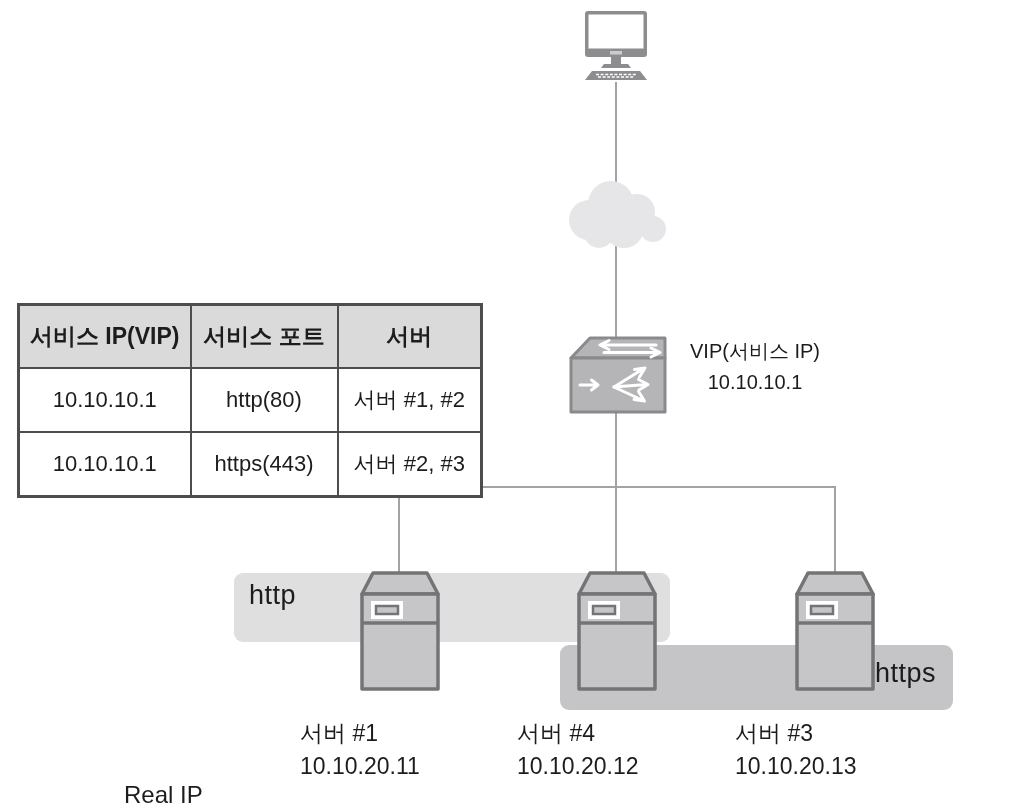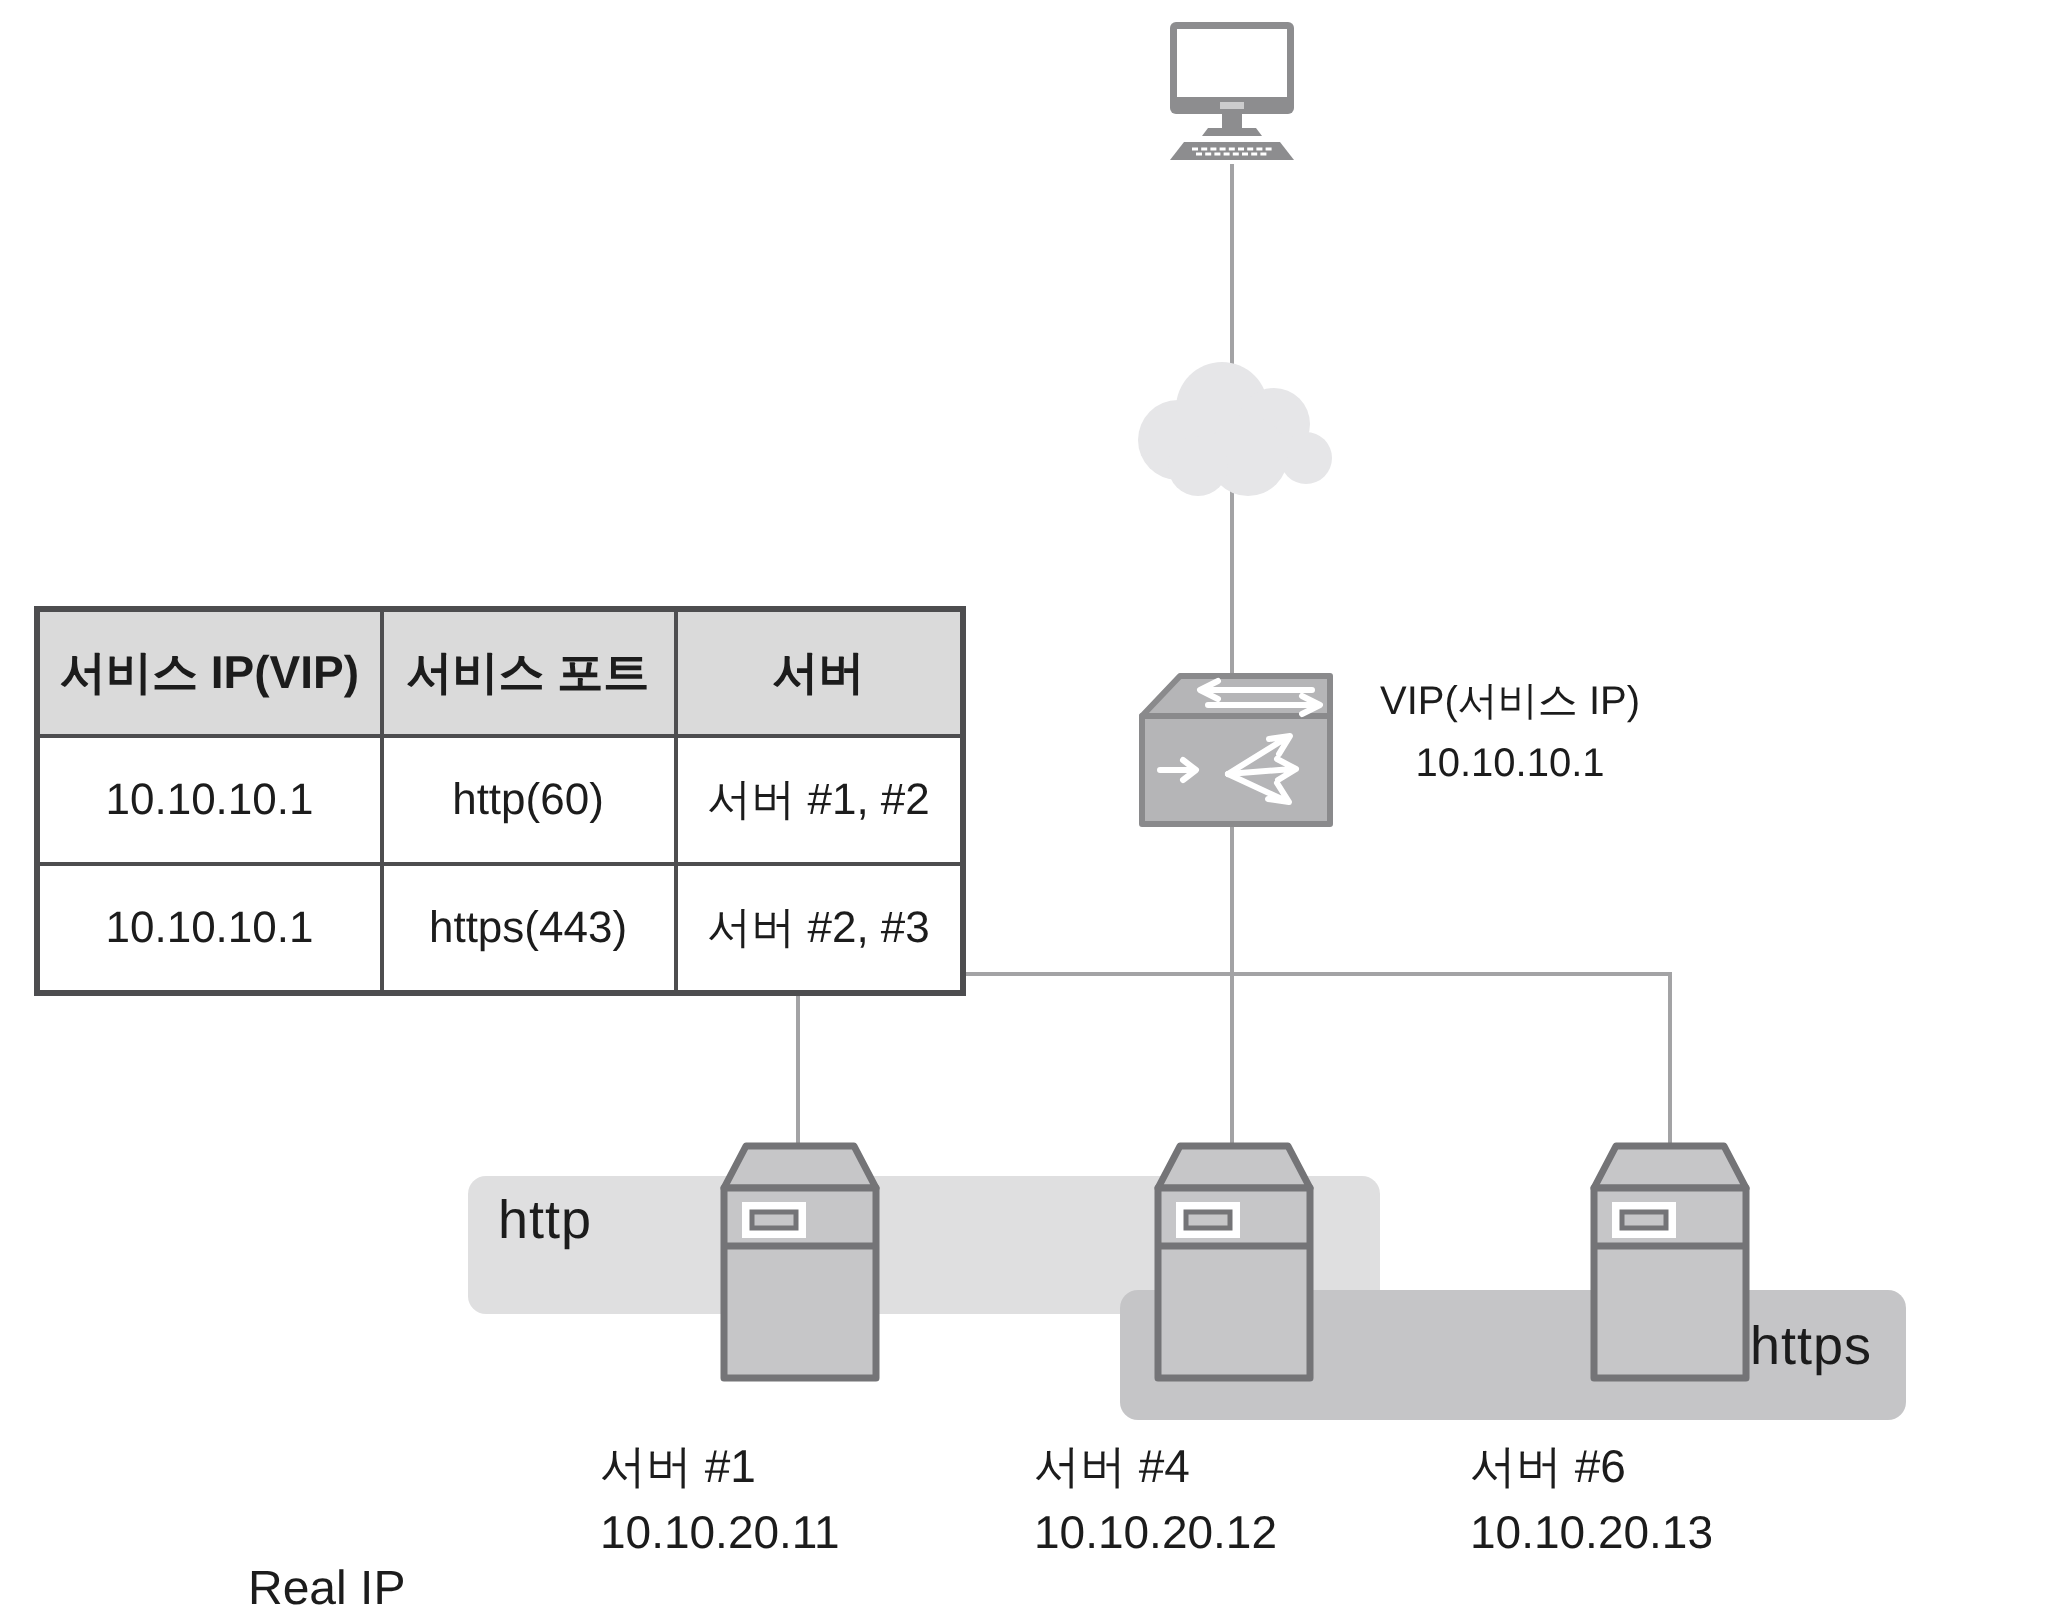--- a/index.html
+++ b/index.html
@@ -5,21 +5,21 @@
   html,body { margin:0; padding:0; background:#fff; }
   .canvas {
     position:relative; width:1031px; height:805px;
     background:var(--bg,#fff);
     font-family:"Liberation Sans","DejaVu Sans",sans-serif;
     color:var(--text,#1c1c1c);
     overflow:hidden;
   }
   .line { position:absolute; background:var(--line-gray,#a3a3a5); z-index:2; }
   .band { position:absolute; border-radius:9px; z-index:1; }
-  .band-http  { left:234px; top:588px; width:436px; height:69px; background:var(--http-band,#dfdfe0);padding-left:20px; }
+  .band-http  { left:234px; top:573px; width:436px; height:69px; background:var(--http-band,#dfdfe0); }
   .band-https { left:560px; top:645px; width:393px; height:65px; background:var(--https-band,#c5c5c7); }
   .band-label { position:absolute; font-size:27px; letter-spacing:0.5px; }
   .band-http  .band-label { left:15px; top:7px; }
   .band-https .band-label { right:17px; top:13px; }
   .icon-wrap { position:absolute; z-index:3; line-height:0; }
   .vip-label {
     position:absolute; left:655px; top:336px; width:200px; z-index:3;
     text-align:center; font-size:20px; line-height:31px;
   }
   .viptable {
@@ -122,21 +122,21 @@
     <thead>
       <tr>
         <th>서비스 IP(VIP)</th>
         <th>서비스 포트</th>
         <th>서버</th>
       </tr>
     </thead>
     <tbody>
       <tr>
         <td>10.10.10.1</td>
-        <td>http(60)</td>
+        <td>http(80)</td>
         <td>서버 #1, #2</td>
       </tr>
       <tr>
         <td>10.10.10.1</td>
         <td>https(443)</td>
         <td>서버 #2, #3</td>
       </tr>
     </tbody>
   </table>
 
@@ -158,19 +158,19 @@
 
   <div class="server-label" style="left:300px;">
     <div>서버 #1</div>
     <div>10.10.20.11</div>
   </div>
   <div class="server-label" style="left:517px;">
     <div>서버 #4</div>
     <div>10.10.20.12</div>
   </div>
   <div class="server-label" style="left:735px;">
-    <div>서버 #6</div>
+    <div>서버 #3</div>
     <div>10.10.20.13</div>
   </div>
 
   <div class="real-ip">Real IP</div>
 
 </div>
 
 </body></html>

